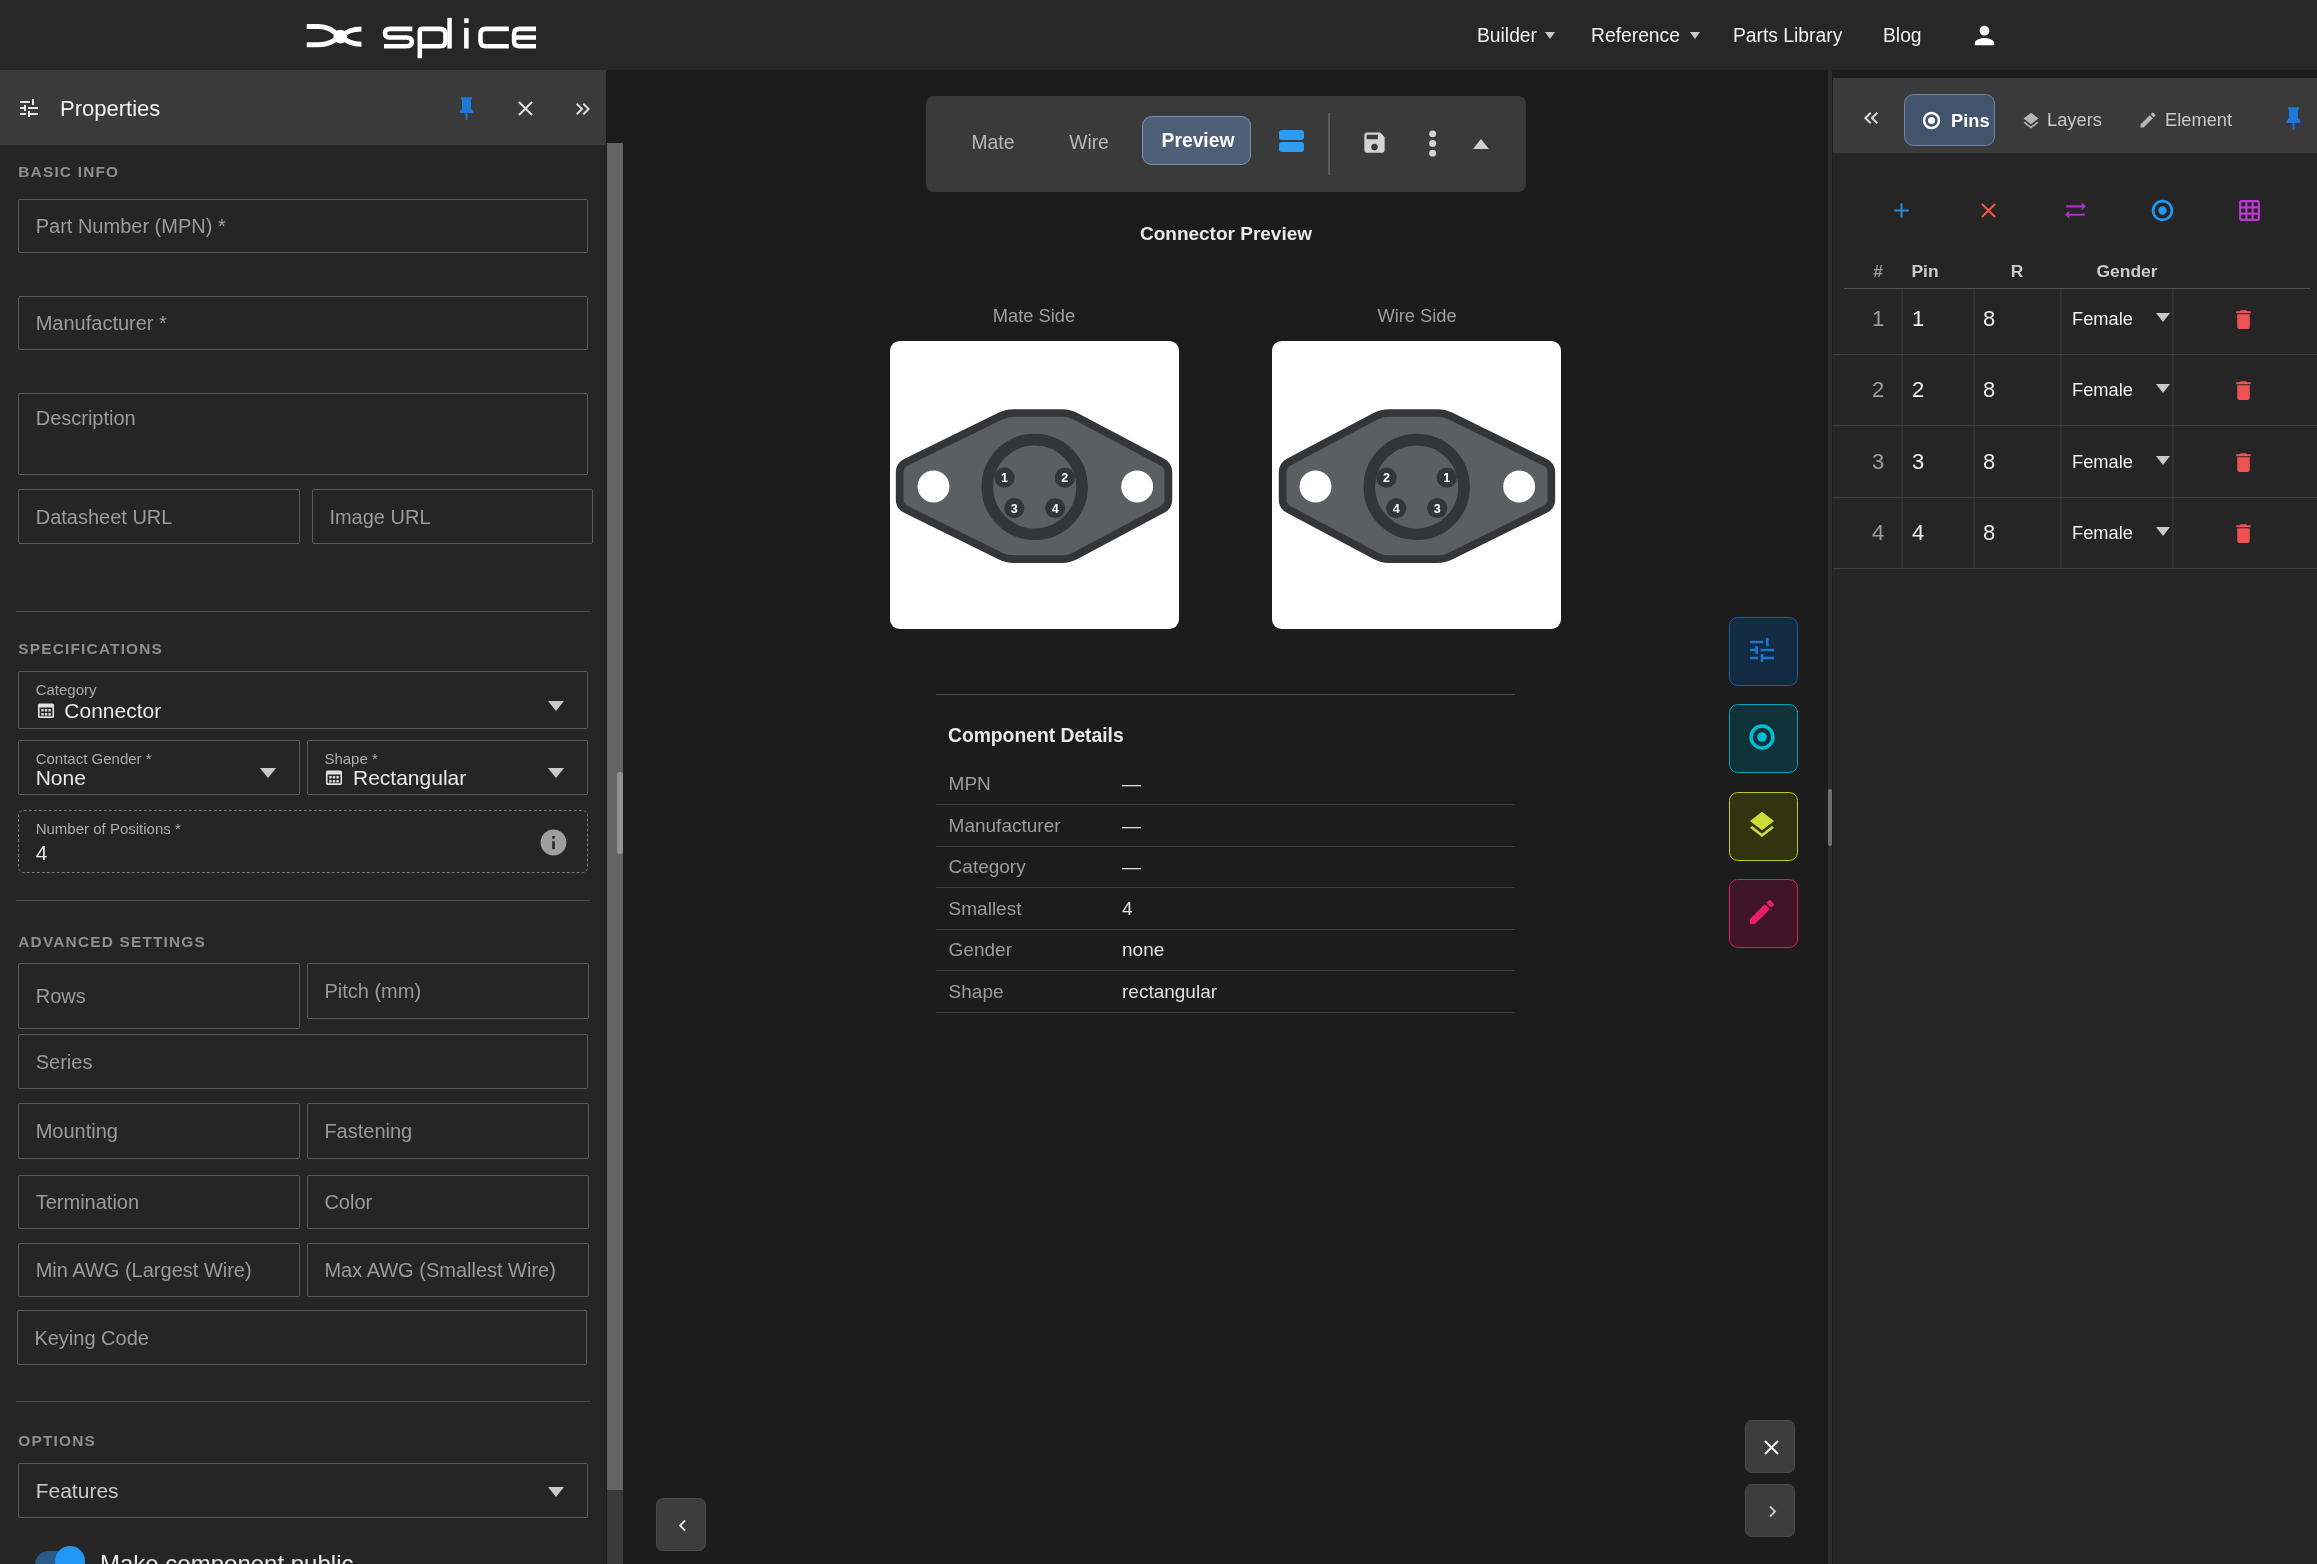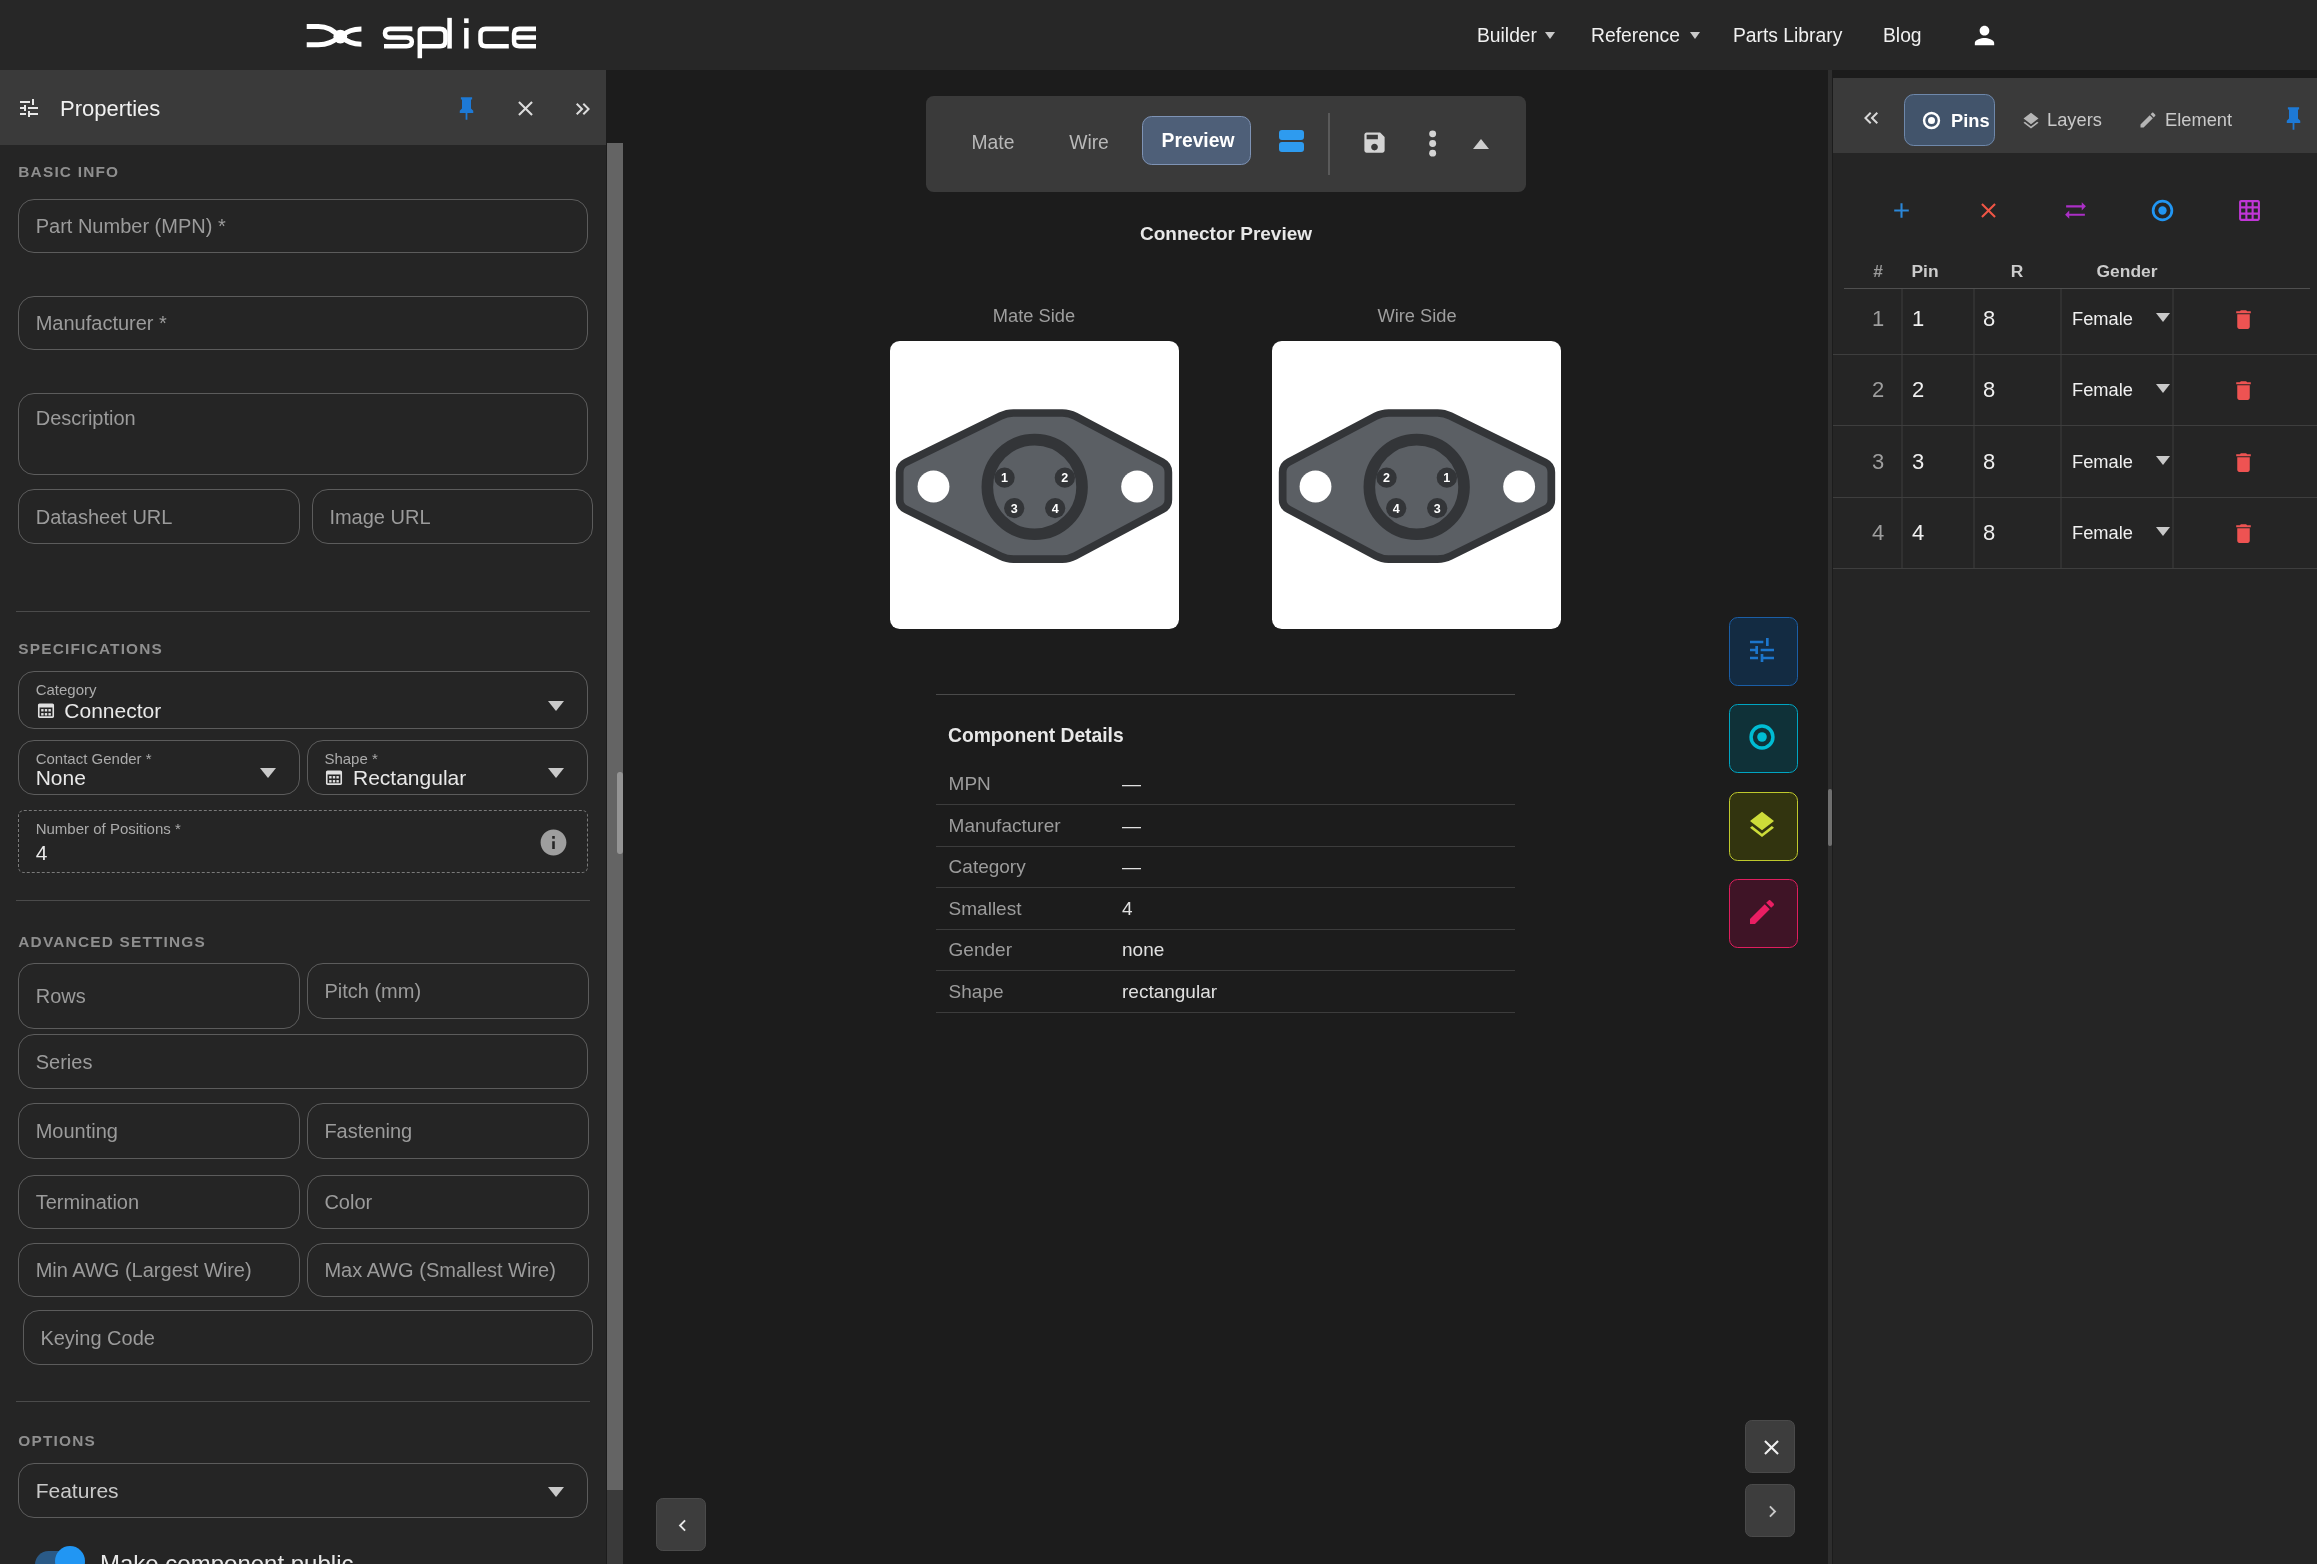--- a/index.html
+++ b/index.html
@@ -12,21 +12,21 @@
   #topbar { position:absolute; left:0; top:0; width:2317px; height:70px; background:#272727; }
   #lpanel { position:absolute; left:0; top:70px; width:606px; height:1495px; background:#252525; overflow:hidden; }
   #lhead  { position:absolute; left:0; top:0; width:606px; height:75px; background:#3a3a3a; }
   #lscroll{ position:absolute; left:607px; top:143px; width:16.4px; height:1347px; background:#646464; }
   #lscroll2{ position:absolute; left:607px; top:1490px; width:16.4px; height:74px; background:#3a3a3a; }
   #lthumb { position:absolute; left:617px; top:772px; width:5.8px; height:82px; background:#949494; border-radius:2.9px; }
   #canvas { position:absolute; left:624px; top:70px; width:1207px; height:1495px; background:#1c1c1c; }
   #rpanel { position:absolute; left:1833px; top:70px; width:485px; height:1495px; background:#252525;margin-top:8px; }
   #rhead  { position:absolute; left:0; top:0; width:485px; height:75px; background:#3a3a3a; }
 
-  .field { position:absolute; border:1.9px solid #5c5c5c; border-radius:16px; }
+  .field { position:absolute; border:1.9px solid #5c5c5c; border-radius:2px; }
   .flabel { color:#9b9b9b; font-size:20px; }
   .slabel { position:absolute; left:16.4px; top:8.7px; color:#ababab; font-size:15px; }
   .sect { position:absolute; left:18.3px; color:#8f8f8f; font-size:15.4px; font-weight:bold; letter-spacing:1.2px; }
   .hdiv { position:absolute; left:16.4px; width:574px; height:0; border-top:1.9px solid #4b4b4b; }
   .caret { position:absolute; width:0; height:0; border-left:8.7px solid transparent;
     border-right:8.7px solid transparent; border-top:10.6px solid #c9c9c9; }
   .vval { color:#e8e8e8; font-size:21px; }
 
   .sqbtn { position:absolute; width:50px; height:53px; background:#3d3d3d; border:1px solid #4a4a4a;
     border-radius:6.8px; color:#e8e8e8; }
@@ -176,21 +176,21 @@
   </div>
   <div class="field" style="left:307px;top:1105px;width:282px;height:54px">
     <div class="cl flabel" style="left:16.4px;top:50%">Color</div>
   </div>
   <div class="field" style="left:18.3px;top:1173px;width:282px;height:54px">
     <div class="cl flabel" style="left:16.4px;top:50%">Min AWG (Largest Wire)</div>
   </div>
   <div class="field" style="left:307px;top:1173px;width:282px;height:54px">
     <div class="cl flabel" style="left:16.4px;top:50%">Max AWG (Smallest Wire)</div>
   </div>
-  <div class="field" style="left:23px;top:1240px;width:570px;height:55px">
+  <div class="field" style="left:17px;top:1240px;width:570px;height:55px">
     <div class="cl flabel" style="left:16.4px;top:50%">Keying Code</div>
   </div>
 
   <div class="hdiv" style="top:1331px"></div>
   <div class="sect" style="top:1362px">OPTIONS</div>
 
   <div class="field" style="left:18.3px;top:1393px;width:570px;height:55px">
     <div class="cl" style="left:16.4px;top:50%;color:#c9c9c9;font-size:21px">Features</div>
     <div class="caret" style="left:529px;top:23px"></div>
   </div>

